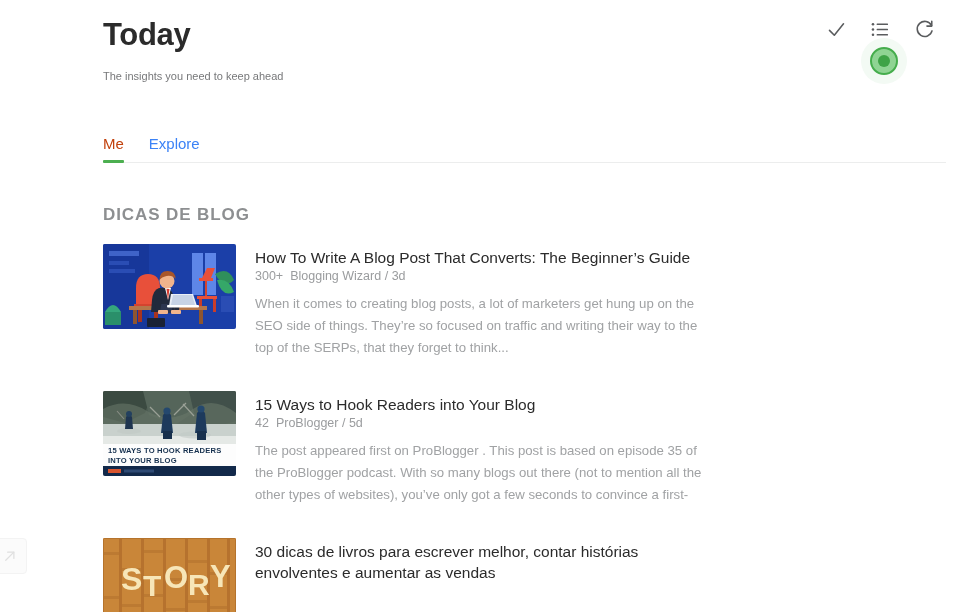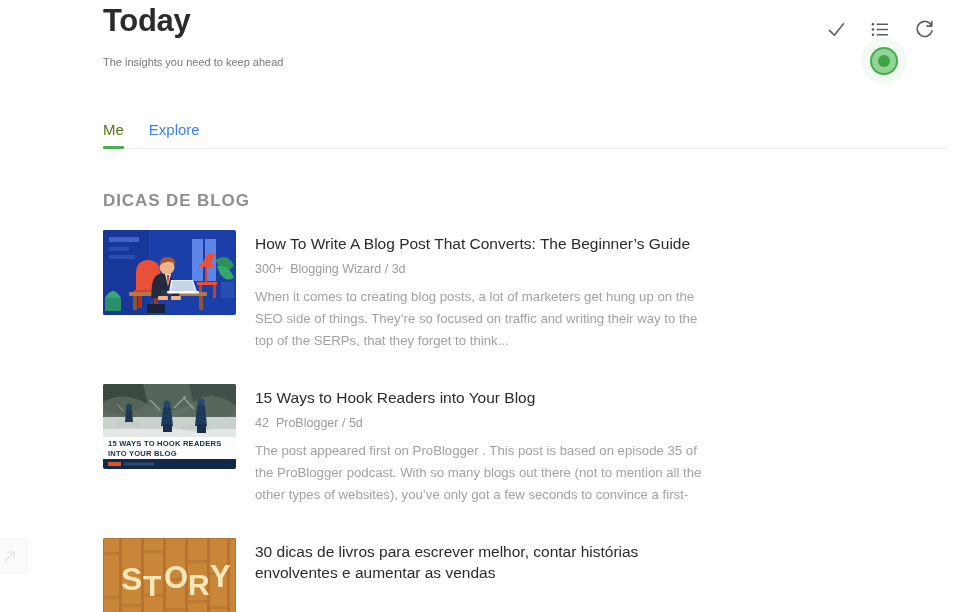--- a/index.html
+++ b/index.html
@@ -79,20 +79,21 @@
 
   
   .content {
     position: absolute;
     left: 103px;
     top: 0;
     width: 843px;
   }
   .page-title {
     margin: 0;
+    padding-top: 14px;
     font-size: 31px;
     font-weight: bold;
     color: #2b2b2b;
     letter-spacing: -0.3px;
     line-height: 42px;
   }
   .page-subtitle {
     margin: 0;
     padding-top: 8px;
     font-size: 11px;
@@ -115,21 +116,21 @@
   }
   .tab {
     position: relative;
     font-size: 15px;
     color: #3b82f6;
     padding-bottom: 9px;
     cursor: pointer;
     line-height: 18px;
   }
   .tab.active {
-    color: #4d7c0f;
+    color: #c2410c;
     margin-top: 7px;
   }
   .tab.active::after {
     content: "";
     position: absolute;
     left: 0;
     right: 0;
     bottom: -1px;
     height: 3px;
     background: #4caf50;
@@ -176,21 +177,20 @@
   }
   .article-title {
     font-size: 15.5px;
     font-weight: normal;
     color: #2b2b2b;
     line-height: 21px;
     margin: 0;
     max-width: 455px;
   }
   .article-meta {
-    margin-top: 7px;
     font-size: 12.5px;
     color: #9a9c9e;
     line-height: 16px;
   }
   .article-meta .count { margin-right: 7px; }
   .article-snippet {
     margin-top: 9px;
     font-size: 13.2px;
     color: #a0a2a4;
     line-height: 22px;

